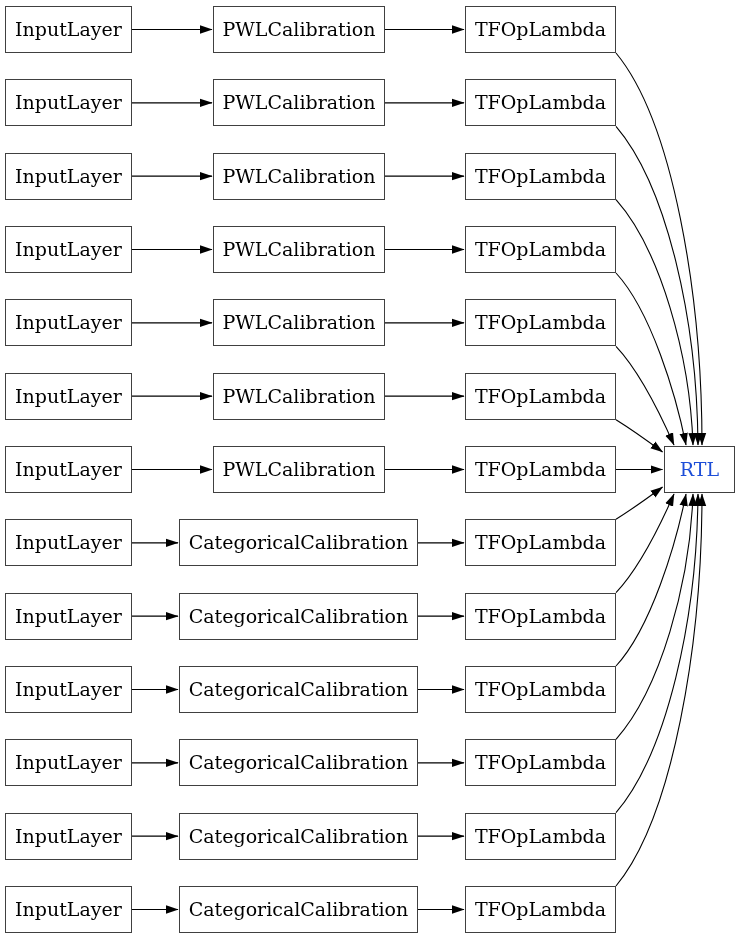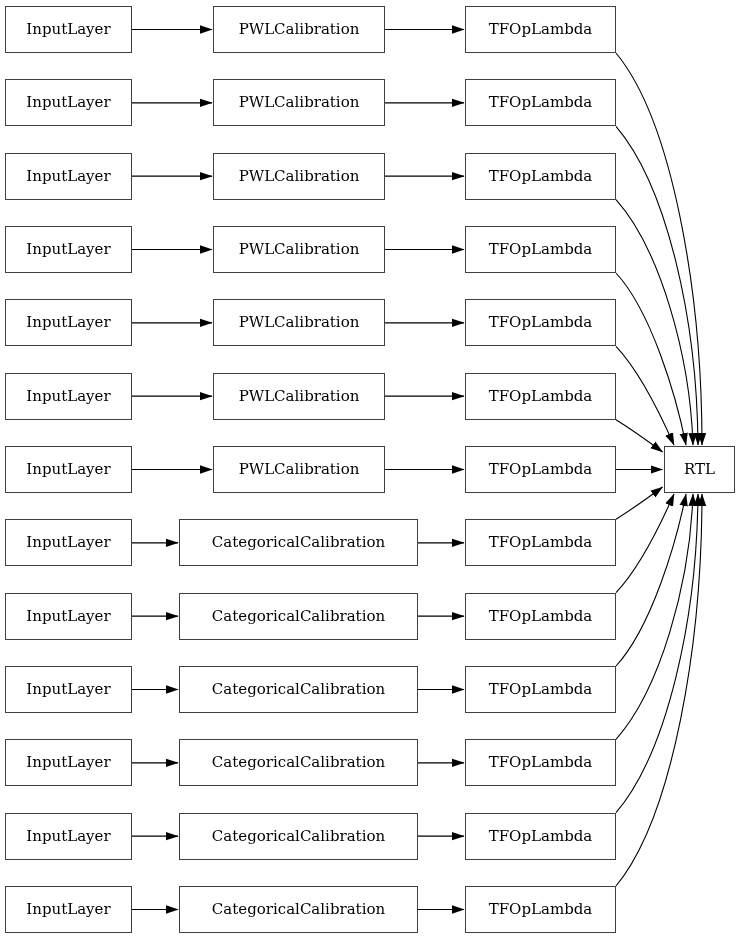--- a/index.html
+++ b/index.html
@@ -24,21 +24,21 @@
   .node {
     position: absolute;
     box-sizing: border-box;
     height: 47px;
     border: 1px solid #404040;
     background: #ffffff;
     color: #000000;
     display: flex;
     align-items: center;
     justify-content: center;
-    font-size: 15px;
+    font-size: 19px;
     line-height: 1;
     white-space: nowrap;
     z-index: 2;
   }
   path.edge {
     fill: none;
     stroke: #000000;
     stroke-width: 1.1;
   }
 </style>
@@ -203,17 +203,17 @@
       </div>
       <div class="node" style="left: 5px; top: 886px; width: 127px; border-color: rgb(64, 64, 64); background: rgb(255, 255, 255); color: rgb(0, 0, 0);">
         <span>InputLayer</span>
       </div>
       <div class="node" style="left: 179px; top: 886px; width: 239px; border-color: rgb(64, 64, 64); background: rgb(255, 255, 255); color: rgb(0, 0, 0);">
         <span>CategoricalCalibration</span>
       </div>
       <div class="node" style="left: 465px; top: 886px; width: 151px; border-color: rgb(64, 64, 64); background: rgb(255, 255, 255); color: rgb(0, 0, 0);">
         <span>TFOpLambda</span>
       </div>
-      <div class="node" style="left: 664px; top: 446px; width: 71px; border-color: rgb(64, 64, 64); background: rgb(255, 255, 255); color: #000000;">
+      <div class="node" style="left: 664px; top: 446px; width: 71px; border-color: rgb(64, 64, 64); background: rgb(255, 255, 255); color: #1d4ed8;">
         <span>RTL</span>
       </div>
     </div>
 </div>
 
 </body></html>

